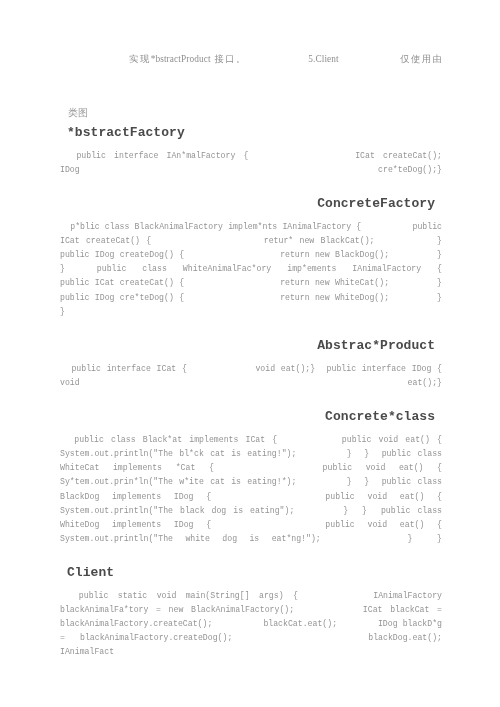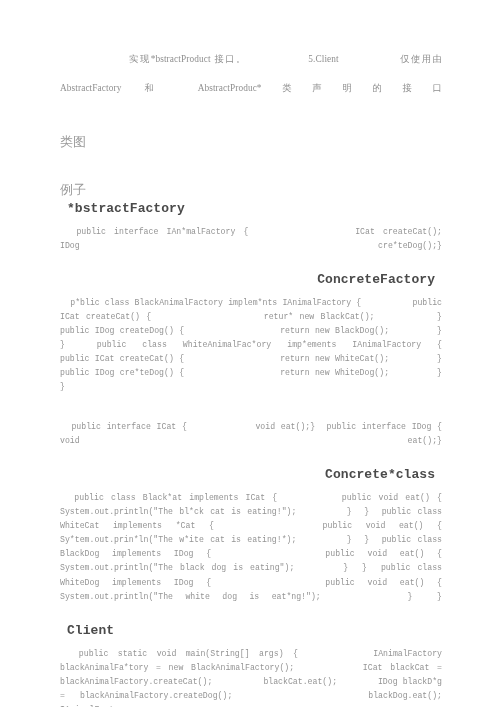--- a/index.html
+++ b/index.html
@@ -34,23 +34,23 @@
     text-align: justify;
     text-justify: inter-word;
     margin: 0;
     white-space: pre-wrap;
     letter-spacing: .1px;
   }
 
   .cjk-small {
     color: #9a9a9a;
     font-family: "DejaVu Sans", "Liberation Sans", sans-serif;
-    font-size: 13px;
+    font-size: 10px;
     line-height: 12px;
-    margin: 0;
+    margin: 8px;
   }
 
   h3.heading {
     color: #4a4a4a;
     font-family: Liberation Mono, monospace;
     font-size: 13px;
     font-weight: bold;
     line-height: 11px;
     margin: 7px;
     letter-spacing: .05px;
@@ -90,32 +90,31 @@
   .gap-h       { margin-top: 17px; text-align: right; }
   .gap-h-tight { margin-top: 16px; }
 </style>
 </head>
 <body>
 
 <div class="page">
   <div class="content">
 
     <p class="para blk-intro">                  实现*bstractProduct 接口。                5.Client                仅使用由</p>
-    <p class="para">AbstractFactory 和 AbstractProduc*类声明的接口</p>
 
     <p class="cjk-small gap-classdiagram">类图</p>
 
-    <p class="cjk-small gap-example">例子</p>
 
     <h3 class="heading gap-h1">*bstractFactory</h3>
     <p class="code gap-code">  public interface IAn*malFactory {             ICat createCat();                          IDog cre*teDog();}</p>
 
     <h3 class="heading gap-h">ConcreteFactory</h3>
     <p class="code gap-code">  p*blic class BlackAnimalFactory implem*nts IAnimalFactory {          public ICat createCat() {                  retur* new BlackCat();          }          public IDog createDog() {                  return new BlackDog();         }  }  public class WhiteAnimalFac*ory imp*ements IAnimalFactory {          public ICat createCat() {                  return new WhiteCat();         }          public IDog cre*teDog() {                  return new WhiteDog();         }  }</p>
 
+    <h3 class="heading gap-h">Abstrac*Product</h3>
     <p class="code gap-code">  public interface ICat {            void eat();}  public interface IDog {        void eat();}</p>
 
     <h3 class="heading gap-h">Concrete*class</h3>
     <p class="code gap-code">  public class Black*at implements ICat {         public void eat() {              System.out.println("The bl*ck cat is eating!");        }  }  public class WhiteCat implements *Cat {        public void eat() {               Sy*tem.out.prin*ln("The w*ite cat is eating!*);        }  }  public class BlackDog implements IDog {         public void eat() {              System.out.println("The black dog is eating");       }  }  public class WhiteDog implements IDog {         public void eat() {              System.out.println("The white dog is eat*ng!");       }  }</p>
 
     <h3 class="heading gap-h-tight">Client</h3>
     <p class="code gap-code">  public static void main(String[] args) {        IAnimalFactory blackAnimalFa*tory = new BlackAnimalFactory();         ICat blackCat = blackAnimalFactory.createCat();          blackCat.eat();        IDog blackD*g = blackAnimalFactory.createDog();         blackDog.eat();                       IAnimalFact</p>
 
   </div>
 </div>

